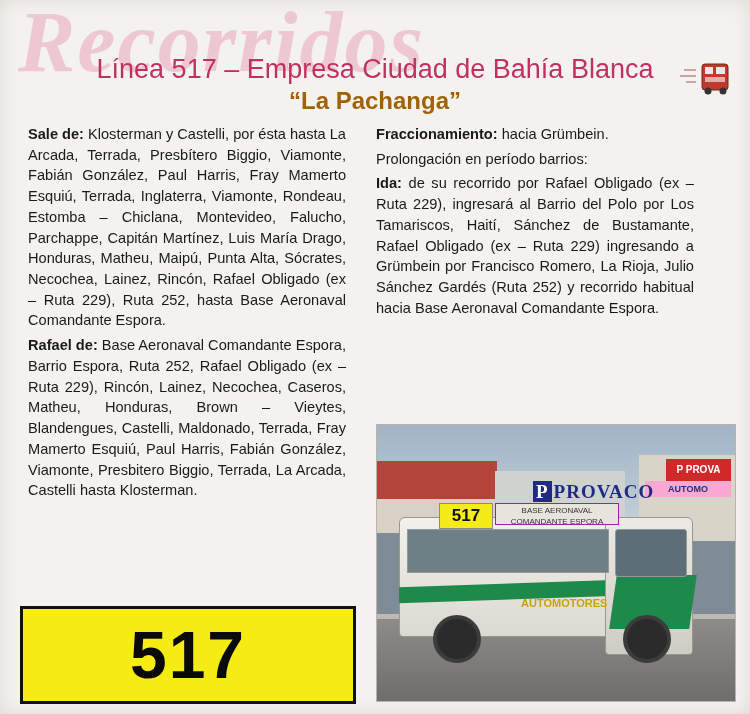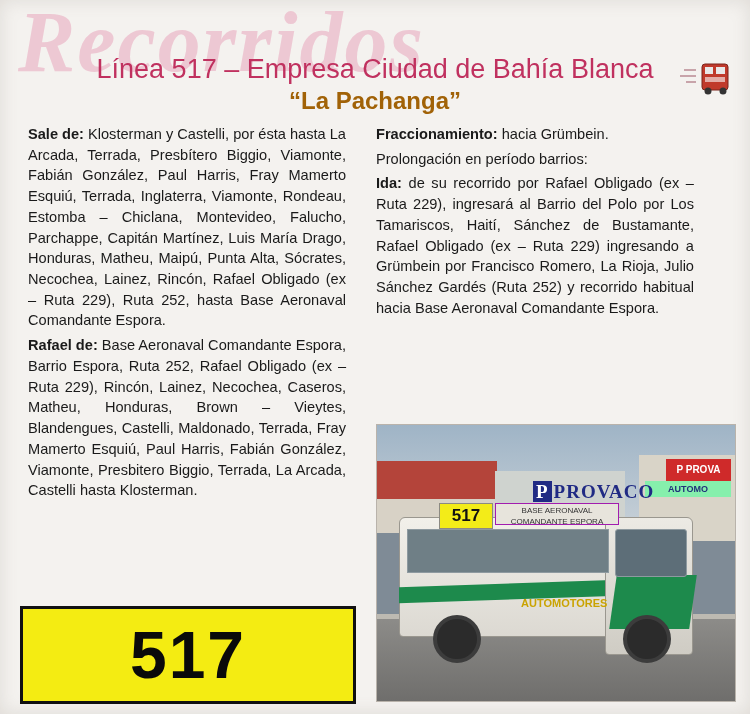--- a/index.html
+++ b/index.html
@@ -170,21 +170,21 @@
     right: 4px; top: 34px; width: 65px; height: 22px;
     background: #cf2a2a;
   }
   .sign-red span {
     color: #fff; font-size: 10px; font-weight: bold;
     display: block; text-align: center; line-height: 22px;
   }
   .sign-white {
     position: absolute;
     right: 4px; top: 56px; width: 86px; height: 16px;
-    background: #86efac;
+    background: #f9a8d4;
     color: #20317a; font-size: 9px; font-weight: bold;
     text-align: center; line-height: 16px;
   }
   .busbody {
     position: absolute;
     left: 22px; top: 92px; width: 290px; height: 118px;
     background: linear-gradient(#f2f0ea, #dcd9d2);
     border-radius: 6px 10px 4px 4px;
     border: 1px solid #9a978f;
   }

